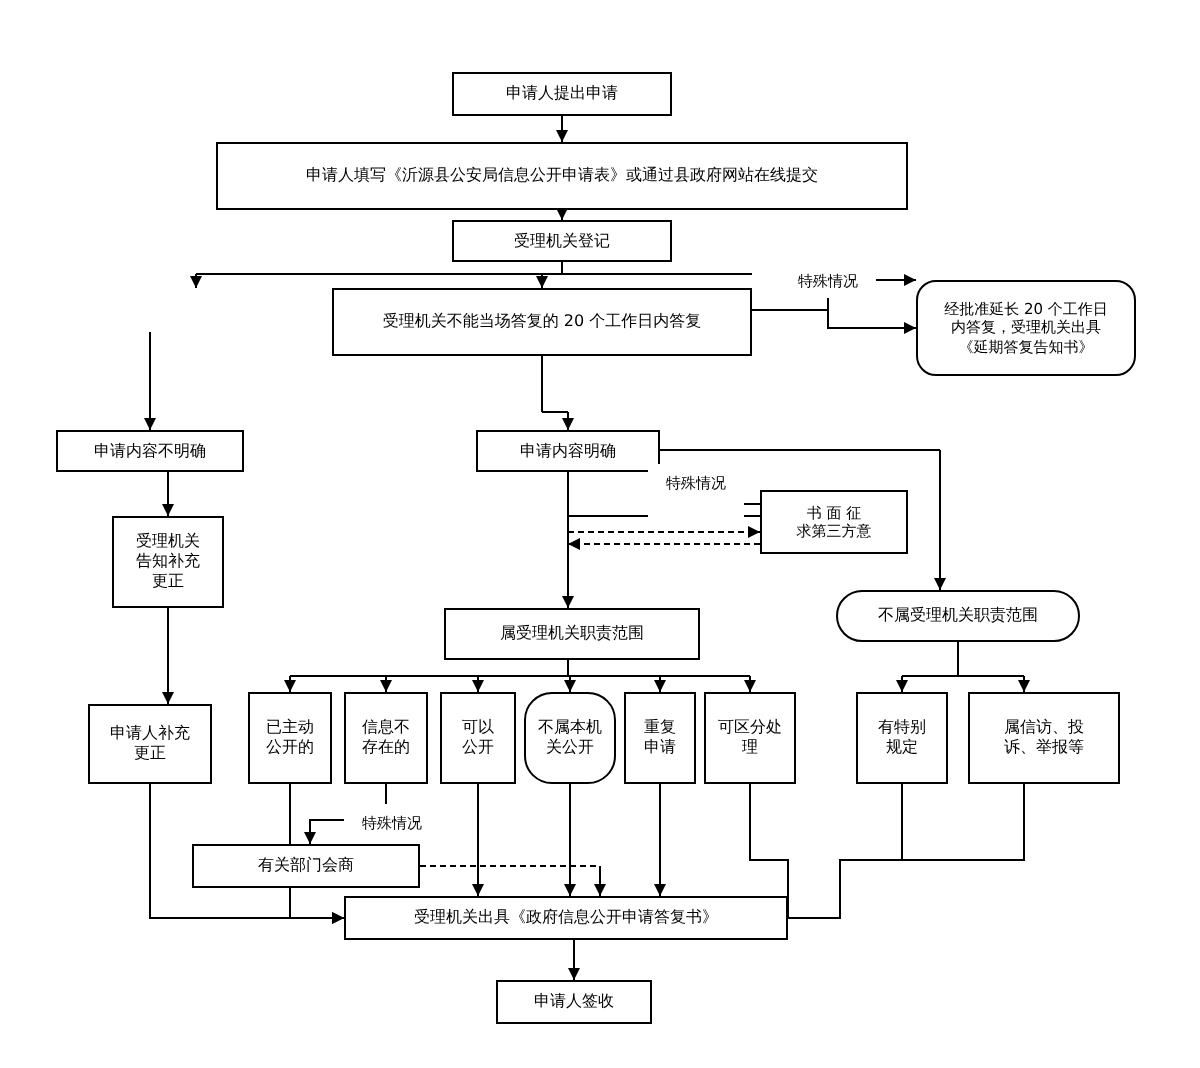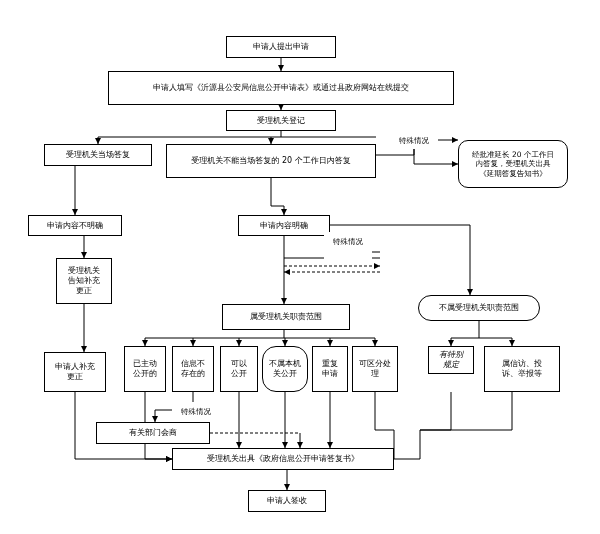--- a/index.html
+++ b/index.html
@@ -142,47 +142,48 @@
       <path d="M145,459 L172,459" marker-end="url(#arrow)"></path>
       <path d="M394,459 L394,459"></path>
 
       <path d="M287,470 L287,490" marker-end="url(#arrow)"></path>
     </g>
   </svg>
 
   <div class="node" style="left:226px; top:36px; width:110px; height:22px;">申请人提出申请</div>
   <div class="node" style="left:108px; top:71px; width:346px; height:34px;">申请人填写《沂源县公安局信息公开申请表》或通过县政府网站在线提交</div>
   <div class="node" style="left:226px; top:110px; width:110px; height:21px;">受理机关登记</div>
-  <div class="node" style="left:44px; top:144px; width:108px; height:22px;">受理机关当场答复</div>
   <div class="node" style="left:166px; top:144px; width:210px; height:34px;">受理机关不能当场答复的 20 个工作日内答复</div>
   <div class="node" style="left:458px; top:140px; width:110px; height:48px; font-size:7.5px;border-radius:10px;">经批准延长 20 个工作日
 内答复，受理机关出具
 《延期答复告知书》</div>
   <div class="node" style="left:28px; top:215px; width:94px; height:21px;">申请内容不明确</div>
   <div class="node" style="left:238px; top:215px; width:92px; height:21px;">申请内容明确</div>
+  <div class="node" style="left:380px; top:245px; width:74px; height:32px; font-size:7.5px;">书 面 征
+求第三方意</div>
   <div class="node" style="left:56px; top:258px; width:56px; height:46px;">受理机关
 告知补充
 更正</div>
   <div class="node" style="left:222px; top:304px; width:128px; height:26px;">属受理机关职责范围</div>
   <div class="node" style="left:418px; top:295px; width:122px; height:26px;border-radius:13px;">不属受理机关职责范围</div>
   <div class="node" style="left:44px; top:352px; width:62px; height:40px;">申请人补充
 更正</div>
   <div class="node" style="left:172px; top:346px; width:42px; height:46px;">信息不
 存在的</div>
   <div class="node" style="left:124px; top:346px; width:42px; height:46px;">已主动
 公开的</div>
   <div class="node" style="left:220px; top:346px; width:38px; height:46px;">可以
 公开</div>
   <div class="node" style="left:262px; top:346px; width:46px; height:46px;border-radius:14px;">不属本机
 关公开</div>
   <div class="node" style="left:312px; top:346px; width:36px; height:46px;">重复
 申请</div>
   <div class="node" style="left:352px; top:346px; width:46px; height:46px;">可区分处
 理</div>
-  <div class="node" style="left:428px; top:346px; width:46px; height:28px;font-style:italic;">有特别
+  <div class="node" style="left:428px; top:346px; width:46px; height:46px;">有特别
 规定</div>
   <div class="node" style="left:484px; top:346px; width:76px; height:46px;">属信访、投
 诉、举报等</div>
   <div class="node" style="left:96px; top:422px; width:114px; height:22px;">有关部门会商</div>
   <div class="node" style="left:172px; top:448px; width:222px; height:22px;">受理机关出具《政府信息公开申请答复书》</div>
   <div class="node" style="left:248px; top:490px; width:78px; height:22px;">申请人签收</div>
 
   <div class="label" style="left:390px; top:131px; width:48px; height:18px;">特殊情况</div>
   <div class="label" style="left:324px; top:232px; width:48px; height:18px;">特殊情况</div>
   <div class="label" style="left:172px; top:402px; width:48px; height:18px;">特殊情况</div>

